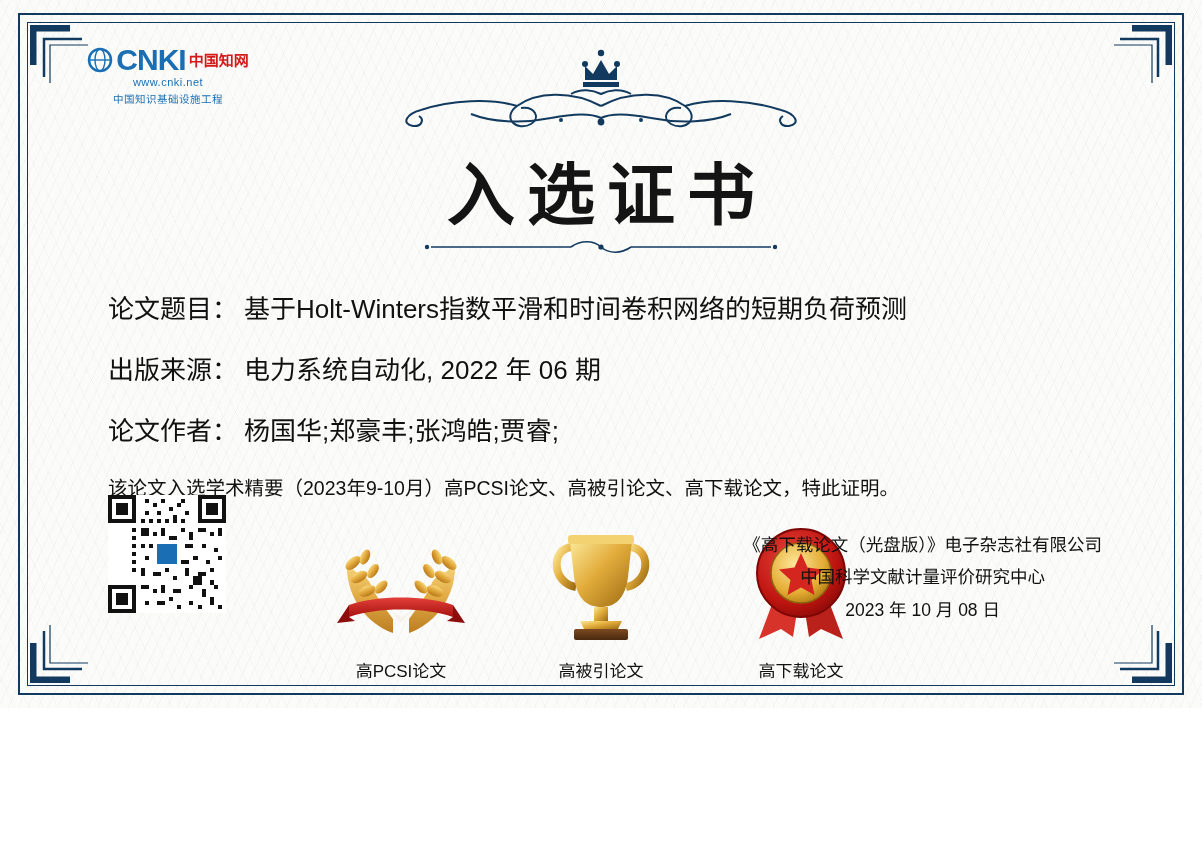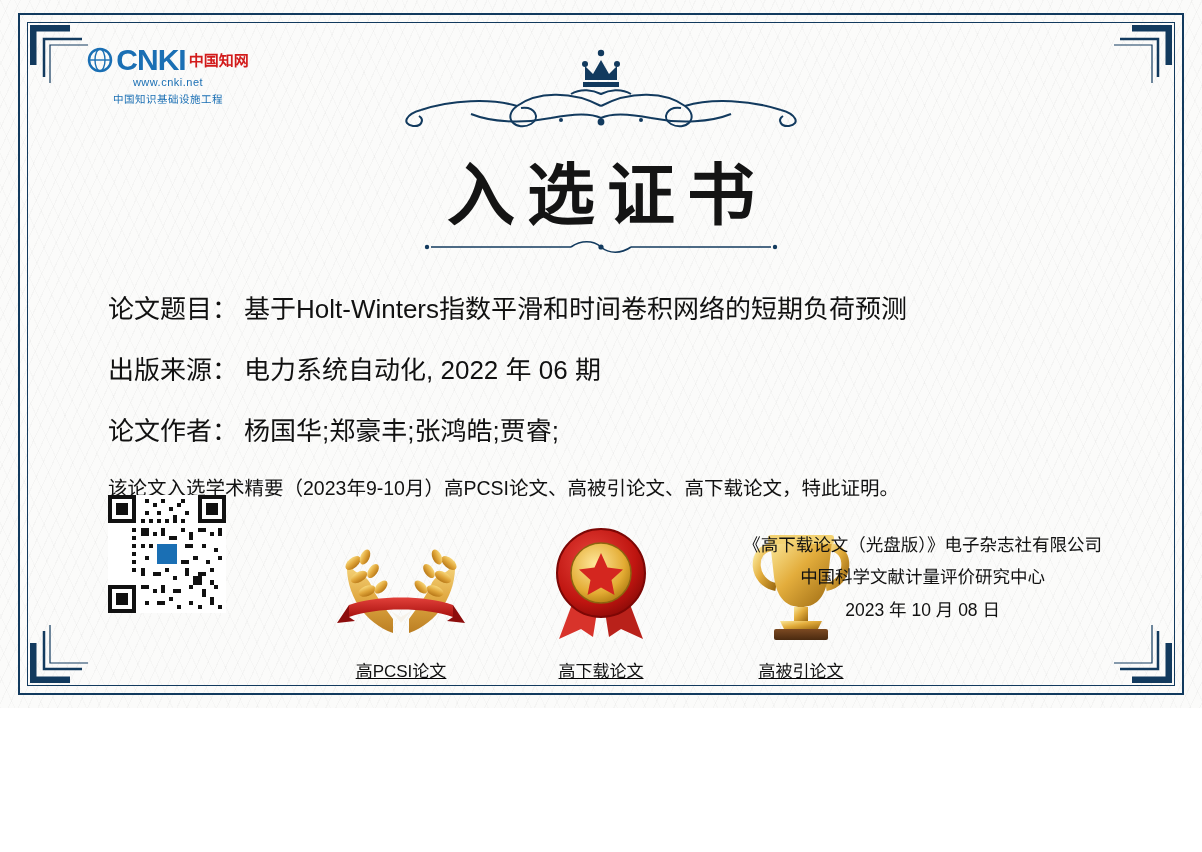--- a/index.html
+++ b/index.html
@@ -168,21 +168,20 @@
     left: 0; right: 0;
     top: 525px;
     display: flex;
     justify-content: center;
     align-items: flex-end;
     gap: 50px;
   }
   .award {
     width: 150px;
     text-align: center;
-    text-decoration: underline;
   }
   .award-art {
     height: 118px;
     display: flex;
     align-items: flex-end;
     justify-content: center;
   }
   .award-caption {
     margin-top: 14px;
     font-size: 17px;
@@ -363,20 +362,50 @@
           <path d="M18 74 L 6 92 L 24 90 L 18 86 Z" fill="#8d0d0c"></path>
           <path d="M122 74 L 134 92 L 116 90 L 122 86 Z" fill="#8d0d0c"></path>
           <path d="M60 80 L70 92 L80 80 L70 86 Z" fill="#f6f2ea"></path>
         </svg>
       </div>
       <div class="award-caption">高PCSI论文</div>
     </div>
 
     <div class="award">
       <div class="award-art">
+        <svg width="110" height="118" viewBox="0 0 110 118">
+          <defs>
+            <linearGradient id="gold2" x1="0" y1="0" x2="1" y2="1">
+              <stop offset="0%" stop-color="#fbe89a"></stop>
+              <stop offset="45%" stop-color="#e3ad3c"></stop>
+              <stop offset="100%" stop-color="#9c6a12"></stop>
+            </linearGradient>
+            <linearGradient id="wood" x1="0" y1="0" x2="0" y2="1">
+              <stop offset="0%" stop-color="#7d4a22"></stop>
+              <stop offset="100%" stop-color="#4a2a10"></stop>
+            </linearGradient>
+          </defs>
+
+          <path d="M26 22 C 4 24, 6 58, 30 62" fill="none" stroke="url(#gold2)" stroke-width="8"></path>
+          <path d="M84 22 C 106 24, 104 58, 80 62" fill="none" stroke="url(#gold2)" stroke-width="8"></path>
+
+          <path d="M24 16 L86 16 L82 52 C 79 74, 69 82, 55 82 C 41 82, 31 74, 28 52 Z" fill="url(#gold2)"></path>
+          <rect x="22" y="10" width="66" height="9" rx="3" fill="#f3d272"></rect>
+
+          <rect x="48" y="82" width="14" height="14" fill="url(#gold2)"></rect>
+          <path d="M34 96 L76 96 L72 104 L38 104 Z" fill="url(#gold2)"></path>
+
+          <rect x="28" y="104" width="54" height="11" rx="2" fill="url(#wood)"></rect>
+        </svg>
+      </div>
+      <div class="award-caption">高被引论文</div>
+    </div>
+
+    <div class="award">
+      <div class="award-art">
         <svg width="120" height="118" viewBox="0 0 120 118">
           <defs>
             <radialGradient id="medalRed" cx="40%" cy="35%" r="70%">
               <stop offset="0%" stop-color="#e8453d"></stop>
               <stop offset="70%" stop-color="#bf1510"></stop>
               <stop offset="100%" stop-color="#8b0a07"></stop>
             </radialGradient>
             <radialGradient id="medalGold" cx="40%" cy="35%" r="70%">
               <stop offset="0%" stop-color="#ffe79a"></stop>
               <stop offset="70%" stop-color="#e3ab33"></stop>
@@ -391,50 +420,20 @@
 
           <circle cx="60" cy="48" r="44" fill="none" stroke="#7d0705" stroke-width="2"></circle>
 
           <circle cx="60" cy="48" r="30" fill="url(#medalGold)"></circle>
           <circle cx="60" cy="48" r="30" fill="none" stroke="#8c6310" stroke-width="1.5"></circle>
 
           <path d="M60 28 L66.5 42.5 L82 44.5 L70.5 55 L73.5 70 L60 62.5 L46.5 70 L49.5 55 L38 44.5 L53.5 42.5 Z" fill="#d4261f"></path>
         </svg>
       </div>
       <div class="award-caption">高下载论文</div>
-    </div>
-
-    <div class="award">
-      <div class="award-art">
-        <svg width="110" height="118" viewBox="0 0 110 118">
-          <defs>
-            <linearGradient id="gold2" x1="0" y1="0" x2="1" y2="1">
-              <stop offset="0%" stop-color="#fbe89a"></stop>
-              <stop offset="45%" stop-color="#e3ad3c"></stop>
-              <stop offset="100%" stop-color="#9c6a12"></stop>
-            </linearGradient>
-            <linearGradient id="wood" x1="0" y1="0" x2="0" y2="1">
-              <stop offset="0%" stop-color="#7d4a22"></stop>
-              <stop offset="100%" stop-color="#4a2a10"></stop>
-            </linearGradient>
-          </defs>
-
-          <path d="M26 22 C 4 24, 6 58, 30 62" fill="none" stroke="url(#gold2)" stroke-width="8"></path>
-          <path d="M84 22 C 106 24, 104 58, 80 62" fill="none" stroke="url(#gold2)" stroke-width="8"></path>
-
-          <path d="M24 16 L86 16 L82 52 C 79 74, 69 82, 55 82 C 41 82, 31 74, 28 52 Z" fill="url(#gold2)"></path>
-          <rect x="22" y="10" width="66" height="9" rx="3" fill="#f3d272"></rect>
-
-          <rect x="48" y="82" width="14" height="14" fill="url(#gold2)"></rect>
-          <path d="M34 96 L76 96 L72 104 L38 104 Z" fill="url(#gold2)"></path>
-
-          <rect x="28" y="104" width="54" height="11" rx="2" fill="url(#wood)"></rect>
-        </svg>
-      </div>
-      <div class="award-caption">高被引论文</div>
     </div>
 
   </div>
 
   <div class="qr">
     <svg width="118" height="118" viewBox="0 0 29 29" shape-rendering="crispEdges">
       <rect width="29" height="29" fill="#ffffff"></rect>
       <g fill="#111111">
 
         <rect x="0" y="0" width="7" height="1"></rect>

